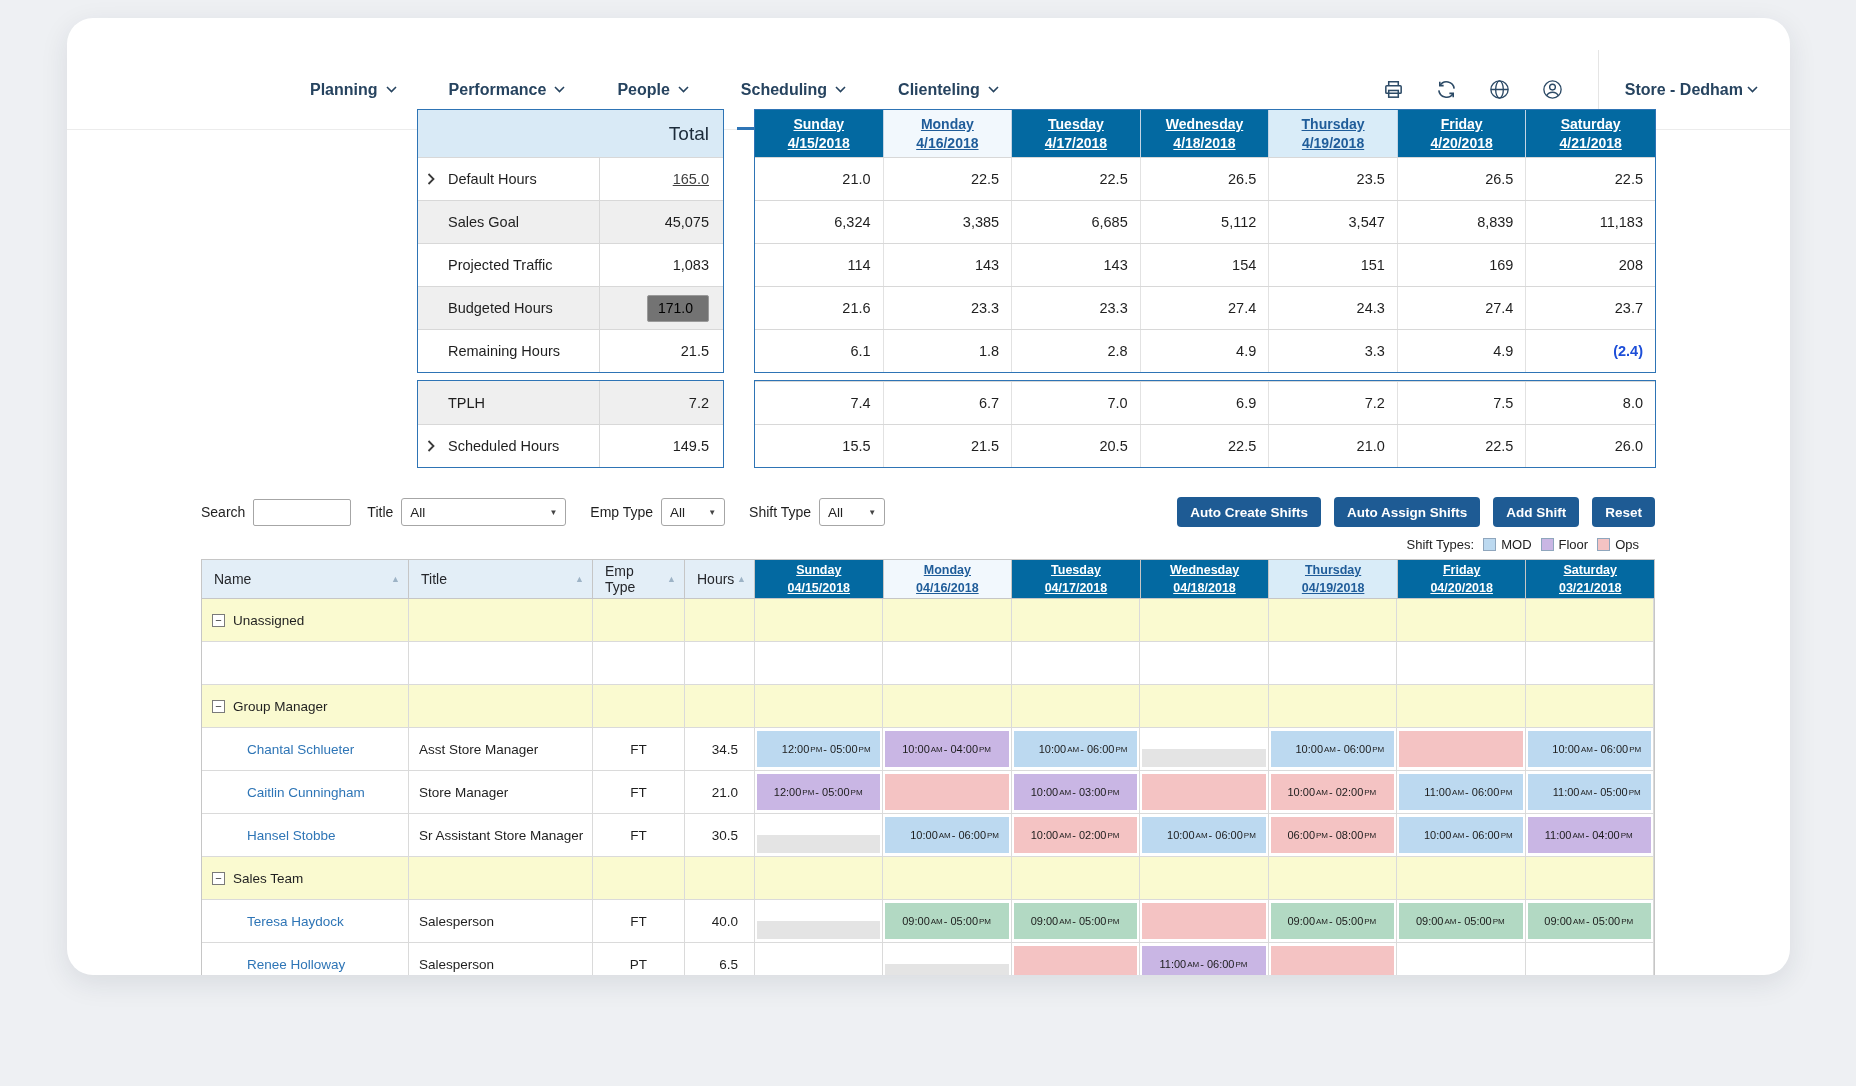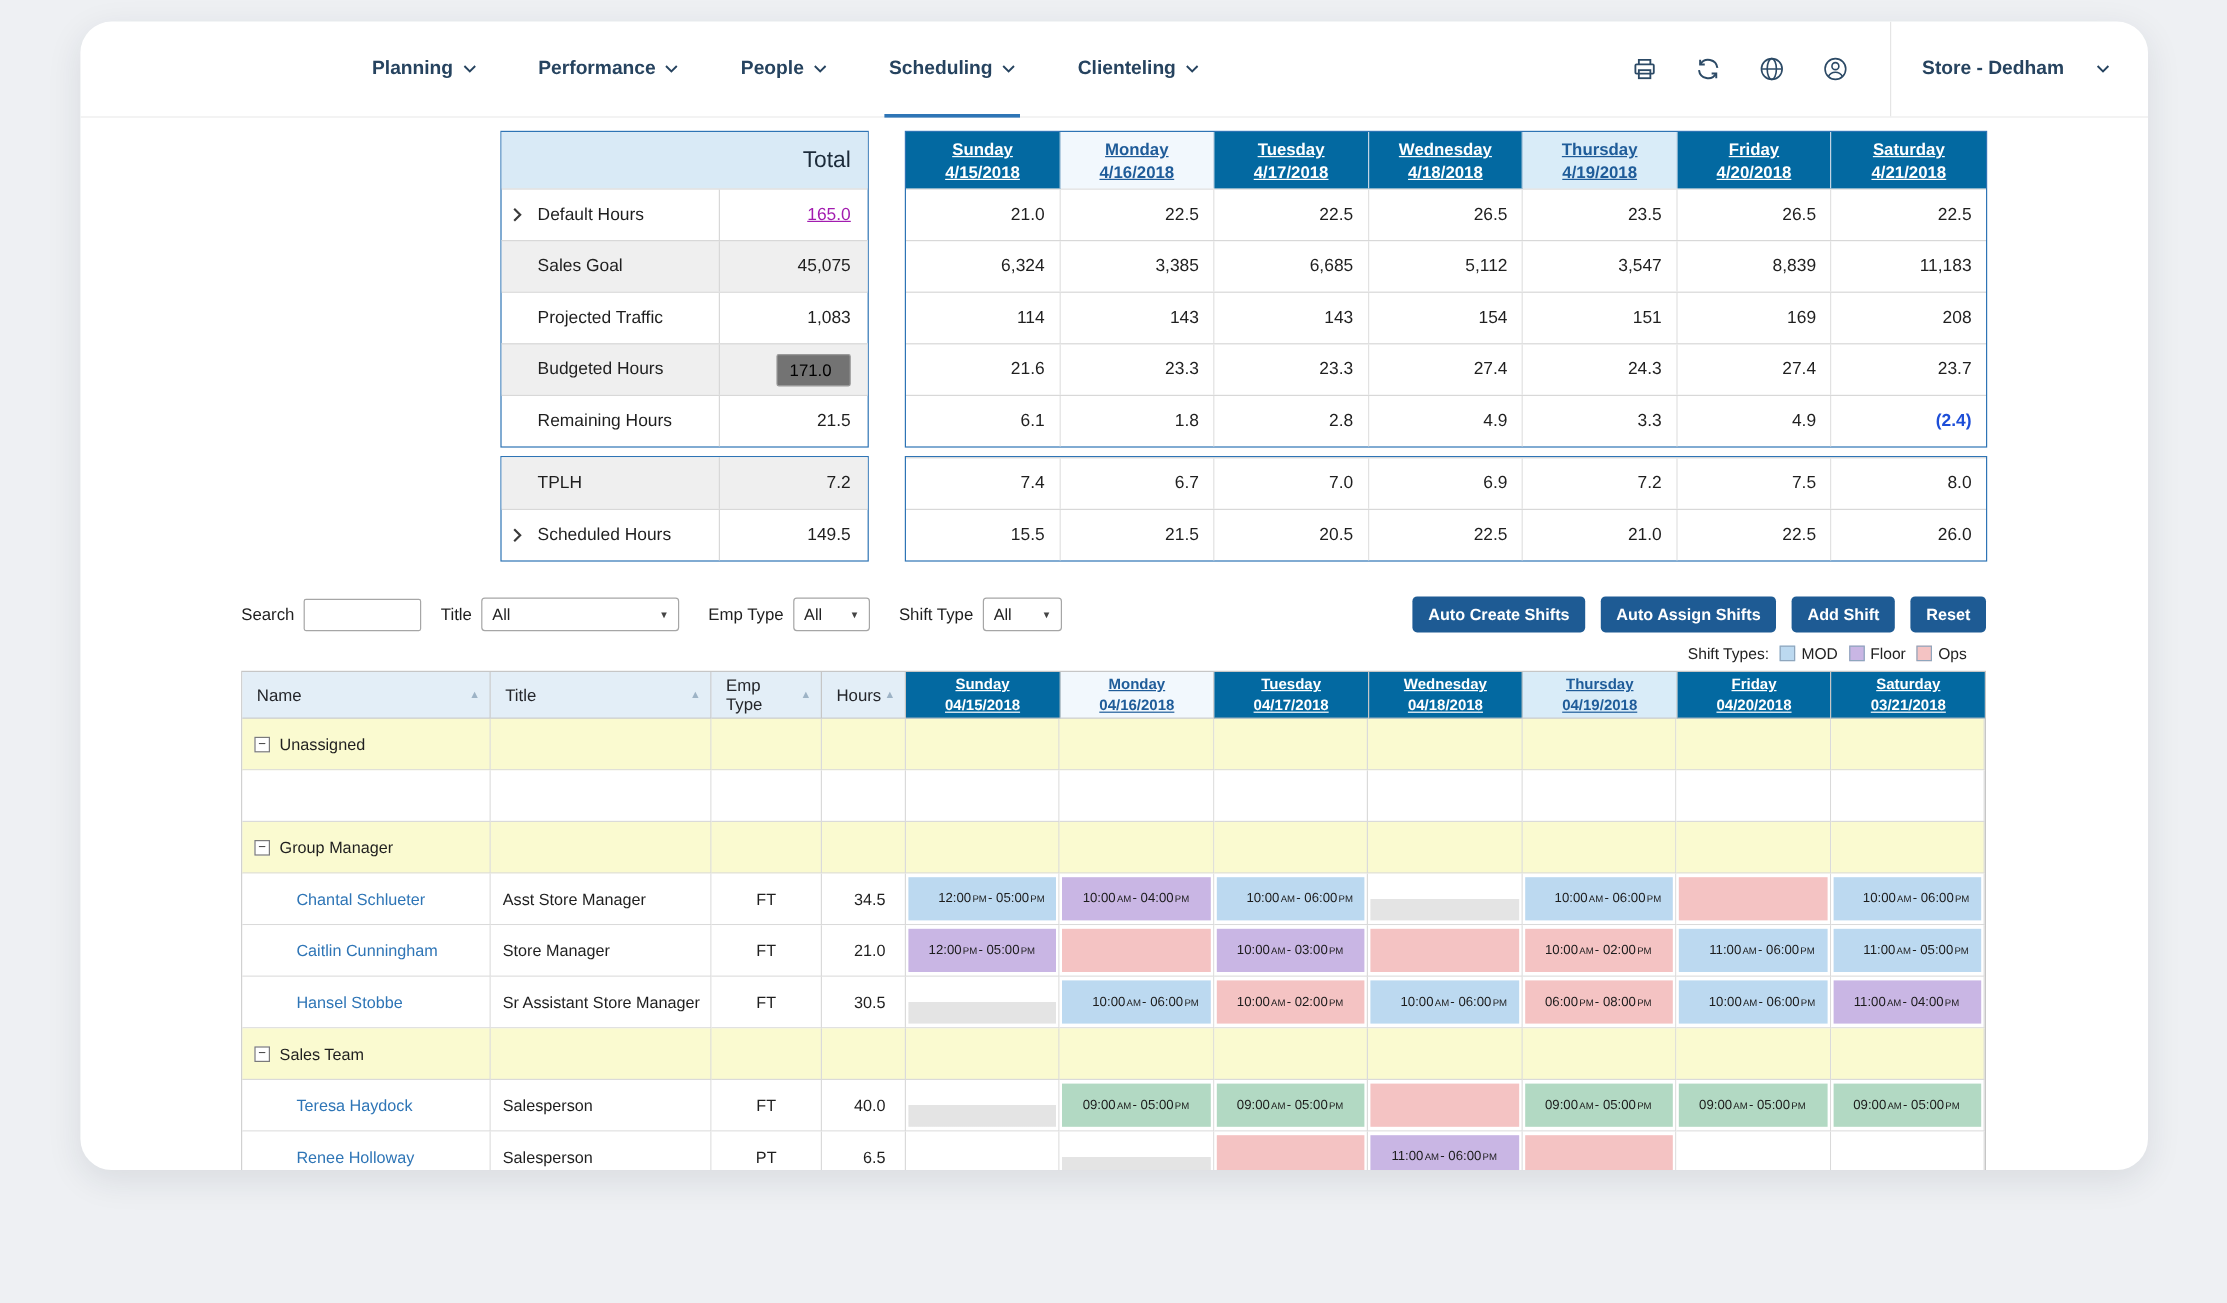--- a/index.html
+++ b/index.html
@@ -11,48 +11,48 @@
     overflow:hidden;
   }
   .card {
     position:absolute; left:67px; top:18px; width:1723px; height:957px;
     background:#ffffff; border-radius:26px;
     box-shadow:0 8px 28px rgba(30,40,60,.10);
     overflow:hidden;
   }
 
   
-  .topbar { height:80px; border-bottom:1px solid #ececec; display:flex; align-items:stretch; }
+  .topbar { height:80px; border-bottom:1px solid #ececec; display:flex; align-items:stretch;margin-top:32px; }
   .nav { display:flex; margin-left:217px; }
   .nav-item { display:flex; align-items:center; gap:8px; padding:0 26px; font-size:16px;
     font-weight:600; color:#26435f; cursor:pointer; position:relative; }
   .nav-item.active::after { content:''; position:absolute; left:22px; right:22px; bottom:-1px;
     height:3px; background:#2e75b6; }
   .topbar-right { margin-left:auto; display:flex; align-items:stretch; }
   .topbar-icons { display:flex; align-items:center; gap:30px; padding-right:34px; }
   .icon-btn { display:flex; cursor:pointer; }
   .tdivider { width:1px; background:#e5e5e5; }
-  .store-selector { display:flex; align-items:center; gap:27px; padding:0 32px 0 26px;
+  .store-selector { display:flex; align-items:center; gap:4px; padding:0 32px 0 26px;
     font-size:16px; font-weight:600; color:#26435f; cursor:pointer; }
 
   
   .summary-left { position:absolute; left:350px; top:91px; width:307px; }
   .summary-days { position:absolute; left:687px; top:91px; width:902px; }
   .sum-box { border:1px solid #2e74b5; background:#fff; }
   .sum-box.lower { margin-top:7px; }
   .sum-header { height:47px; background:#d9eaf6; display:flex; align-items:center;
     justify-content:flex-end; padding-right:14px; font-size:19px; color:#1c2b3a; }
   .sum-row { display:flex; height:43px; border-top:1px solid #d8d8d8; font-size:14.5px; color:#1f1f1f; }
   .sum-box .sum-row:first-child { border-top:none; }
   .sum-row.shade { background:#efefef; }
   .sum-label { width:181px; display:flex; align-items:center; padding-left:30px; position:relative; }
   .sum-label .chev-r { position:absolute; left:9px; top:50%; transform:translateY(-50%); }
   .sum-total { flex:1; display:flex; align-items:center; justify-content:flex-end;
     padding-right:14px; border-left:1px solid #d8d8d8; }
-  .total-link { color:#a21caf; text-decoration:underline; cursor:pointer; }
+  .total-link { color:#404040; text-decoration:underline; cursor:pointer; }
   .total-input { width:62px; height:27px; border:1px solid #9a9a9a; border-radius:2px;
     text-align:right; padding-right:15px; font-size:14px; font-family:inherit; background:#737373; }
 
   .sumd-header { display:grid; grid-template-columns:repeat(7,1fr); height:47px; }
   .day-h { display:flex; flex-direction:column; align-items:center; justify-content:center;
     gap:1px; border-right:1px solid #c3d4e4; cursor:pointer; }
   .sumd-header .day-h:last-child, .sched-header-row .day-h:last-child { border-right:none; }
   .style-green { background:#0369a1; color:#ffffff; }
   .style-light { background:#f2f8fd; color:#1f5c99; }
   .style-blue  { background:#d9ecf8; color:#1f5c99; }

